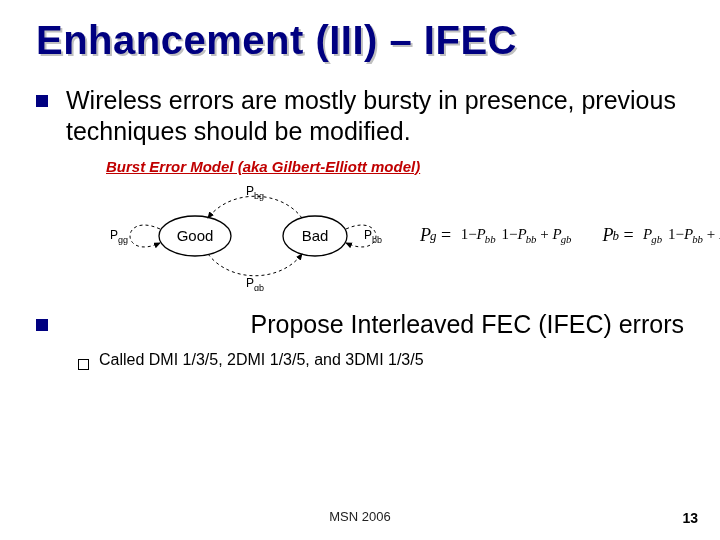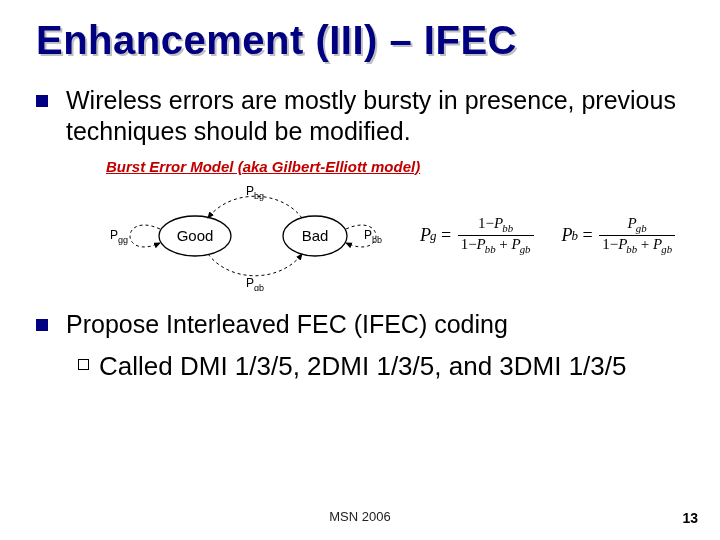--- a/index.html
+++ b/index.html
@@ -22,20 +22,21 @@
     font-weight: bold;
     color: #000080;
     text-shadow: 2px 2px 0 #c0c0c0;
     margin-bottom: 22px;
     letter-spacing: 0.5px;
   }
   .bullet-row {
     display: flex;
     align-items: flex-start;
     margin-bottom: 10px;
+    justify-content: space-between;
   }
   .bullet-sq {
     width: 12px;
     height: 12px;
     background: #000080;
     margin-top: 10px;
     margin-right: 18px;
     flex-shrink: 0;
   }
   .bullet-text {
@@ -63,21 +64,21 @@
   .formulas {
     font-family: "Times New Roman", Times, serif;
     font-size: 18px;
     color: #000;
     display: flex;
     gap: 26px;
     align-items: center;
   }
   .frac {
     display: inline-flex;
-    flex-direction: column;
+    flex-direction: row;
     align-items: center;
     vertical-align: middle;
     margin: 0 2px;
   }
   .frac .num, .frac .den { padding: 0 3px; font-size: 15px; line-height: 1.1; }
   .frac .bar { width: 100%; height: 1px; background: #000; }
   .eq { display: inline-flex; align-items: center; }
   .sub-row {
     display: flex;
     align-items: flex-start;
@@ -87,21 +88,21 @@
     width: 11px;
     height: 11px;
     border: 1.5px solid #000;
     margin-top: 9px;
     margin-right: 10px;
     flex-shrink: 0;
     background: #fff;
   }
   .sub-text {
     font-family: "Comic Sans MS", cursive, sans-serif;
-    font-size: 26px;
+    font-size: 16px;
     color: #000;
     line-height: 1.3;
   }
   .footer-center {
     position: absolute;
     bottom: 16px;
     left: 0; right: 0;
     text-align: center;
     font-family: Arial, sans-serif;
     font-size: 13px;
@@ -184,21 +185,21 @@
           <span class="num"><i><span>P</span></i><span class="sub-italic">gb</span></span>
           <span class="bar"></span>
           <span class="den"><span>1−</span><i><span>P</span></i><span class="sub-italic">bb</span>&nbsp;<span>+</span>&nbsp;<i><span>P</span></i><span class="sub-italic">gb</span></span>
         </span>
       </span>
     </div>
   </div>
 
   <div class="bullet-row">
     <div class="bullet-sq"></div>
-    <div class="bullet-text">Propose Interleaved FEC (IFEC) coding</div>
+    <div class="bullet-text">Propose Interleaved FEC (IFEC) errors</div>
   </div>
 
   <div class="sub-row">
     <div class="sub-sq"></div>
     <div class="sub-text">
       <span>Called</span><span> DMI 1/3/5, 2DMI 1/3/5, and 3DMI 1/3/5</span>
     </div>
   </div>
 
   <div class="footer-center">MSN 2006</div>

